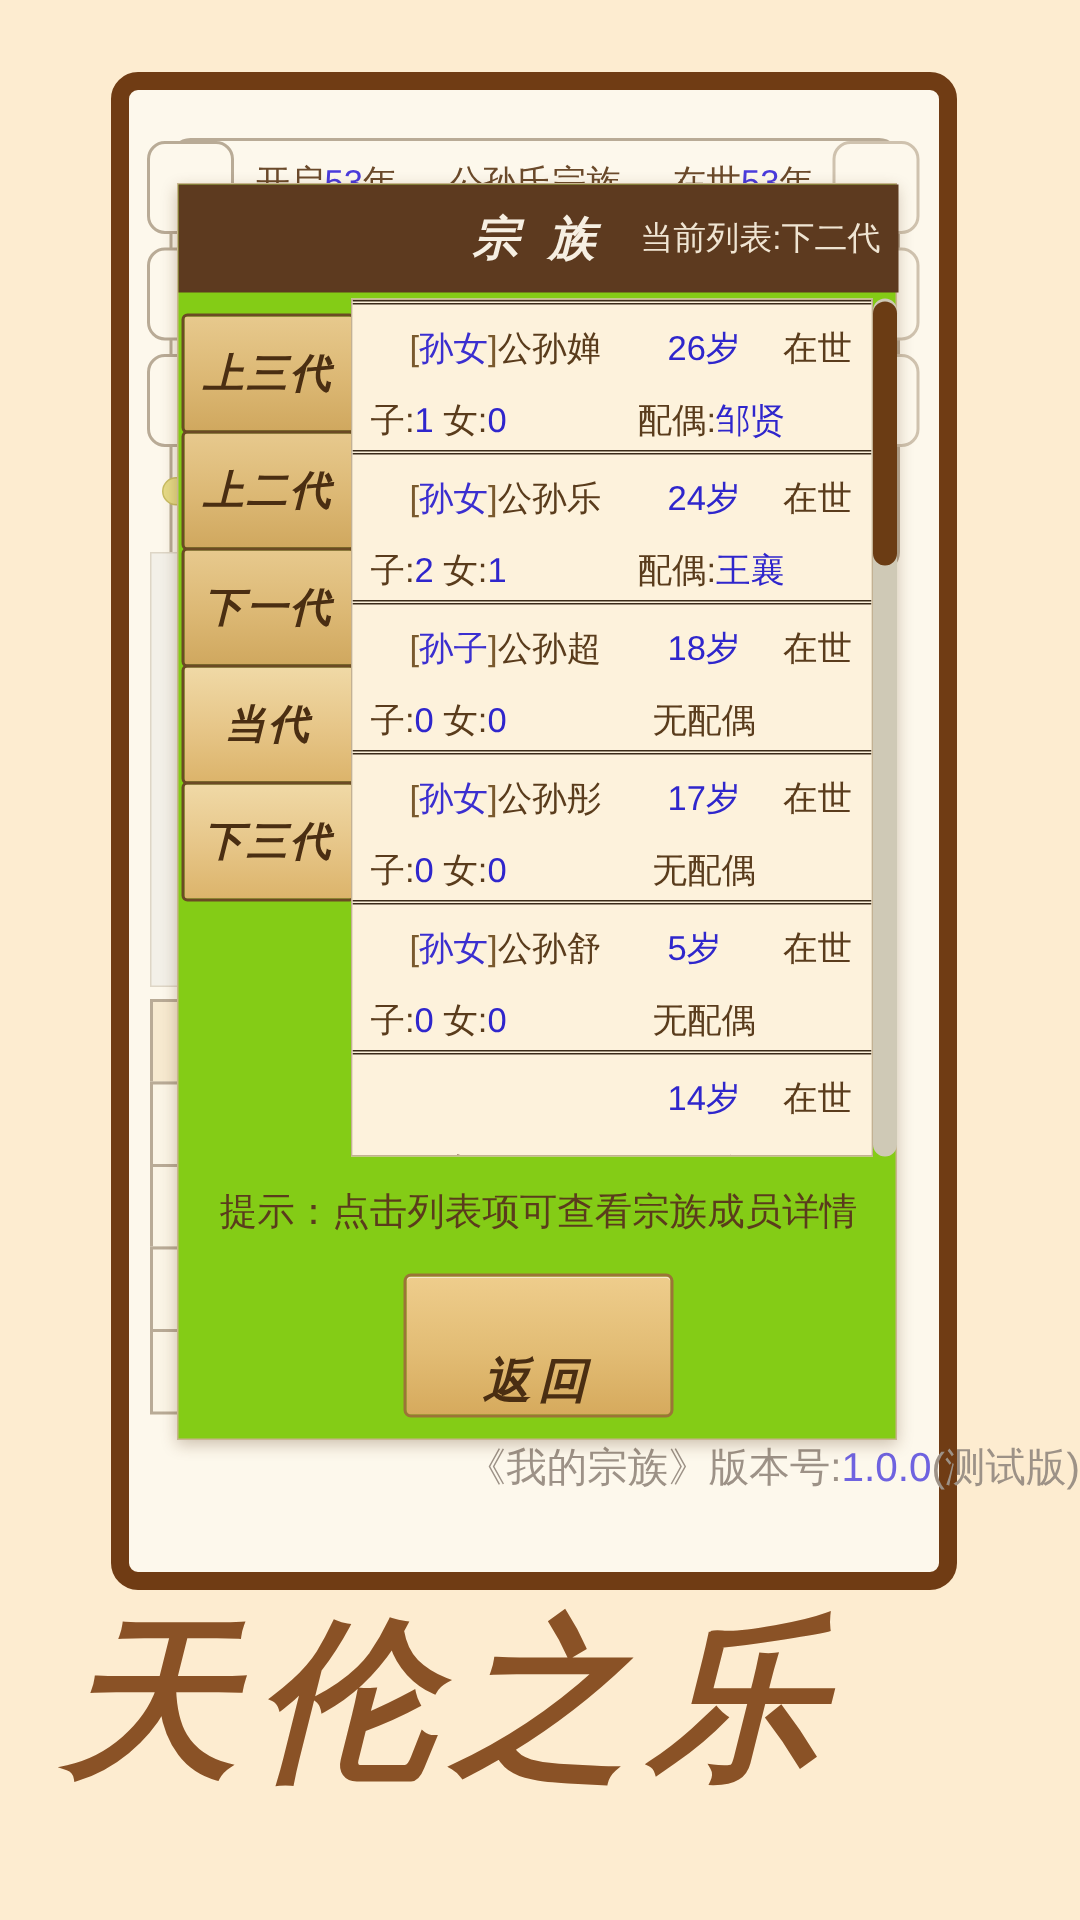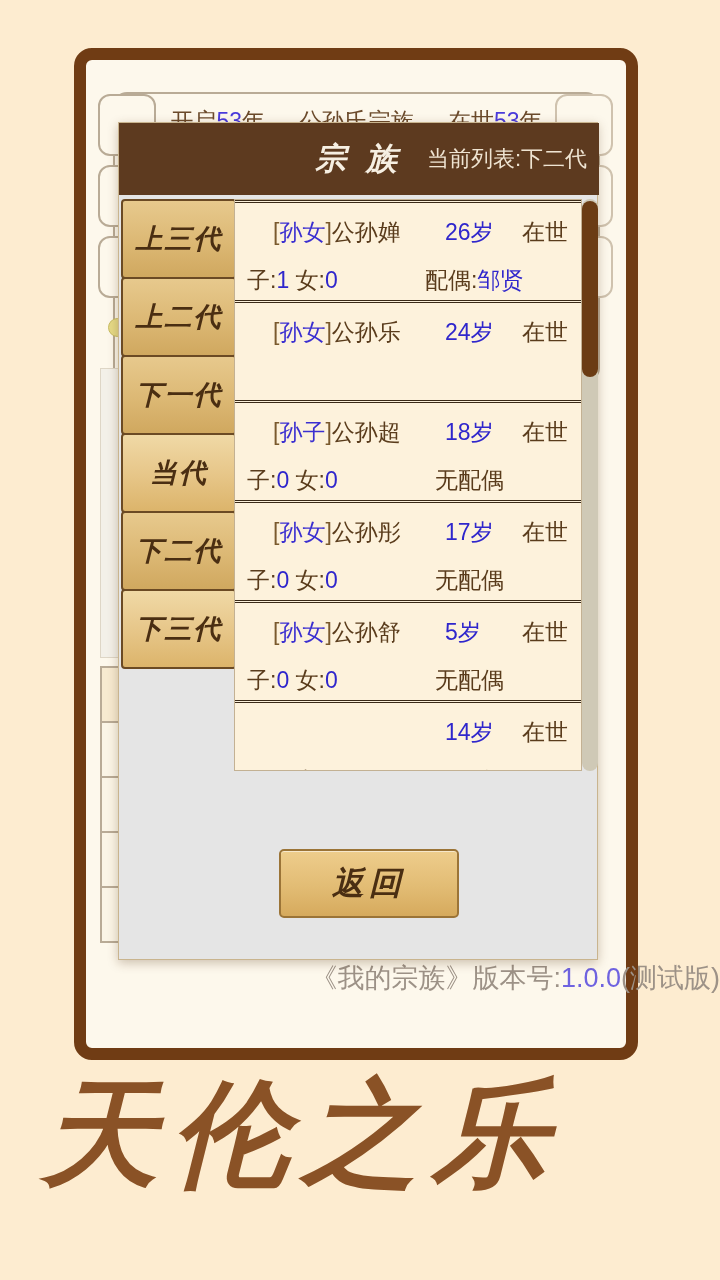--- a/index.html
+++ b/index.html
@@ -61,42 +61,42 @@
   
   .version{
     position:absolute;left:0;top:960px;width:720px;text-align:right;
     font-size:27px;color:#9d9287;white-space:nowrap;
   }
   .version .num{color:#6f63e0;}
 
   
   .modal{
     position:absolute;left:118px;top:122px;width:480px;height:838px;
-    background:#e5e5e5;border:1px solid #c9b48e;box-sizing:border-box;
+    background:#84cc16;border:1px solid #c9b48e;box-sizing:border-box;
     box-shadow:0 3px 10px rgba(80,45,15,.28);
   }
   .modal-header{
     position:absolute;left:0;top:0;width:480px;height:72px;
     background:#5d3a1f;box-sizing:border-box;
   }
   .modal-title{
     position:absolute;left:0;top:0;width:480px;height:72px;
     line-height:72px;text-align:center;
     font-size:31px;letter-spacing:6px;color:#f6efe2;
     font-family:"Liberation Serif","DejaVu Serif",serif;font-weight:700;
     font-style:italic;
   }
   .modal-sublabel{
     position:absolute;right:12px;top:0;height:72px;line-height:72px;
     font-size:22px;color:#efe4d2;white-space:nowrap;
   }
 
   
   .gen-rail{
-    position:absolute;left:2px;top:76px;width:116px;
+    position:absolute;left:2px;top:86px;width:116px;
   }
   .gen-tab{
     position:relative;width:116px;height:80px;margin-bottom:-2px;
     background:linear-gradient(180deg,#e7c98d 0%,#dcb874 55%,#d0a85f 100%);
     border:2px solid #6b4a24;border-radius:4px;
     box-sizing:border-box;cursor:pointer;
   }
   .gen-tab.light{
     background:linear-gradient(180deg,#f0d9a6 0%,#e6c587 55%,#dcb46b 100%);
   }
@@ -150,25 +150,25 @@
     position:absolute;left:0;top:2px;width:16px;height:176px;
     background:#6b3c14;border-radius:8px;cursor:pointer;
   }
 
   
   .hint{
     position:absolute;left:0;top:668px;width:480px;text-align:center;
     font-size:25px;color:#5a3c1c;white-space:nowrap;
   }
   .back-btn{
-    position:absolute;left:160px;top:726px;width:180px;height:69px;
+    position:absolute;left:150px;top:726px;width:180px;height:96px;
     background:linear-gradient(180deg,#eecd8c 0%,#e2bc74 55%,#d6aa5d 100%);
     border:2px solid #9b7437;border-radius:5px;
     box-sizing:border-box;cursor:pointer;
-    display:flex;align-items:center;justify-content:center;
+    display:flex;align-items:flex-end;justify-content:center;
     box-shadow:inset 0 1px 0 rgba(255,255,255,.55);
   }
   .back-btn span{
     font-size:32px;color:#4a2e12;letter-spacing:5px;
     font-family:"Liberation Serif","DejaVu Serif",serif;
     font-weight:700;font-style:italic;
   }
 
   
   .brand{
@@ -231,23 +231,20 @@
         </div>
         <div class="gen-tab">
           <span class="gen-label">上二代</span>
         </div>
         <div class="gen-tab">
           <span class="gen-label">下一代</span>
         </div>
         <div class="gen-tab light">
           <span class="gen-label">当代</span>
         </div>
-        <div class="gen-tab">
-          <span class="gen-label">下二代</span>
-        </div>
         <div class="gen-tab light">
           <span class="gen-label">下三代</span>
         </div>
       </div>
 
     <div class="list-wrap" id="member-list">
         <div class="member-row">
           <div class="m-line1">
             <span class="m-name"><span class="m-brk">[</span><span class="m-rel">孙女</span><span class="m-brk">]</span><span>公孙婵</span></span>
             <span class="m-age"><span>26</span><span>岁</span></span>
@@ -256,20 +253,24 @@
           <div class="m-line2">
             <span class="m-kids"><span>子:</span><span class="n">1</span>&nbsp;<span>女:</span><span class="n">0</span></span>
             <span class="m-spouse"><span>配偶:</span><span class="sv">邹贤</span></span>
           </div>
         </div>
         <div class="member-row">
           <div class="m-line1">
             <span class="m-name"><span class="m-brk">[</span><span class="m-rel">孙女</span><span class="m-brk">]</span><span>公孙乐</span></span>
             <span class="m-age"><span>24</span><span>岁</span></span>
             <span class="m-status">在世</span>
+          </div>
+          <div class="m-line2">
+            <span class="m-kids"><span>子:</span><span class="n">2</span>&nbsp;<span>女:</span><span class="n">1</span></span>
+            <span class="m-spouse"><span>配偶:</span><span class="sv">王襄</span></span>
           </div>
         </div>
         <div class="member-row">
           <div class="m-line1">
             <span class="m-name"><span class="m-brk">[</span><span class="m-rel">孙子</span><span class="m-brk">]</span><span>公孙超</span></span>
             <span class="m-age"><span>18</span><span>岁</span></span>
             <span class="m-status">在世</span>
           </div>
           <div class="m-line2">
             <span class="m-kids"><span>子:</span><span class="n">0</span>&nbsp;<span>女:</span><span class="n">0</span></span>
@@ -307,20 +308,21 @@
             <span class="m-kids"><span>子:</span><span class="n">0</span>&nbsp;<span>女:</span><span class="n">0</span></span>
             <span class="m-spouse none">无配偶</span>
           </div>
         </div>
       </div>
 
     <div class="scroll-track">
       <div class="scroll-thumb"></div>
     </div>
 
+    <div class="hint">提示：点击列表项可查看宗族成员详情</div>
 
     <div class="back-btn">
       <span>返回</span>
     </div>
   </div>
 
   <div class="brand">天伦之乐</div>
 
 </div>
 

